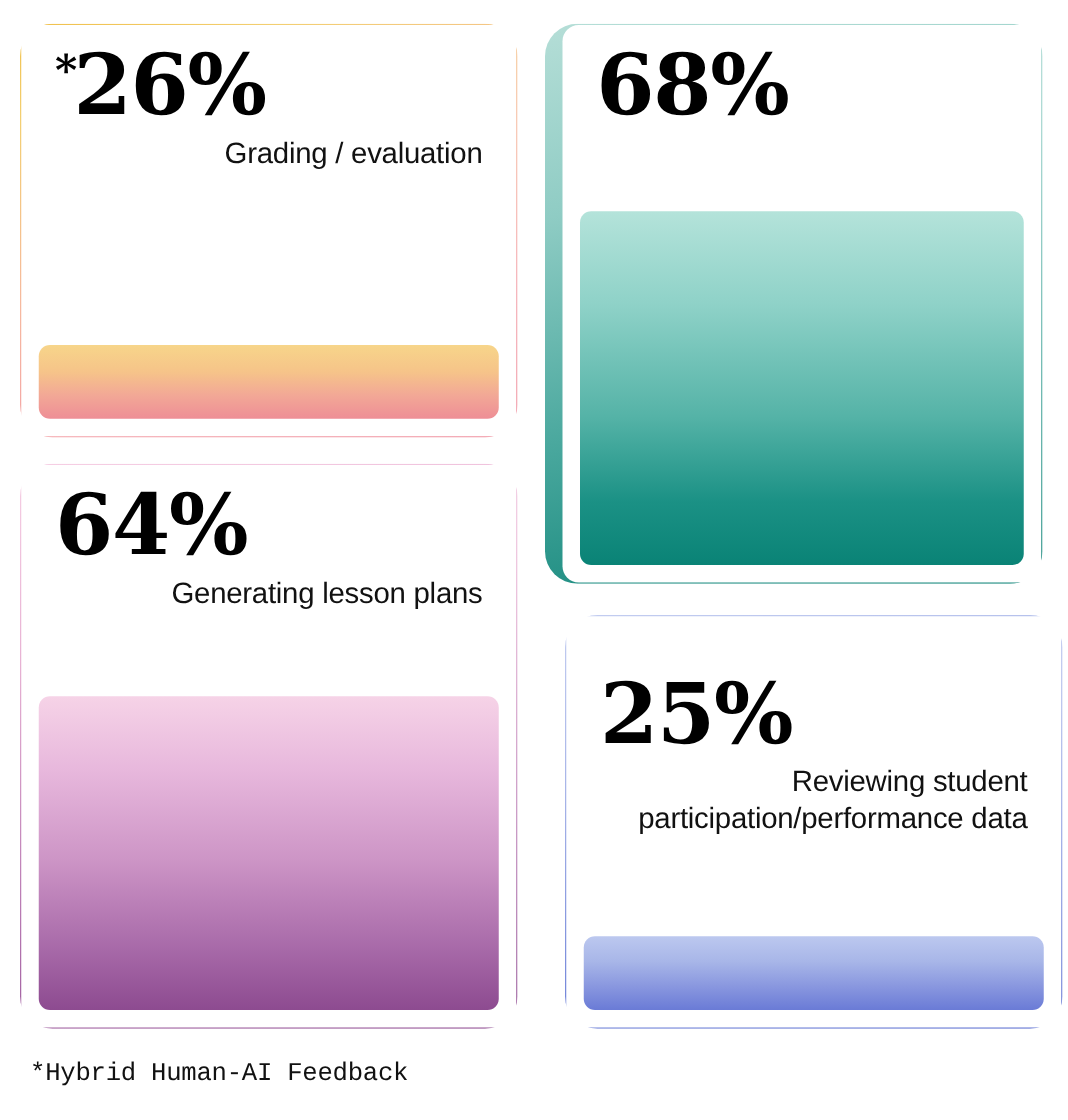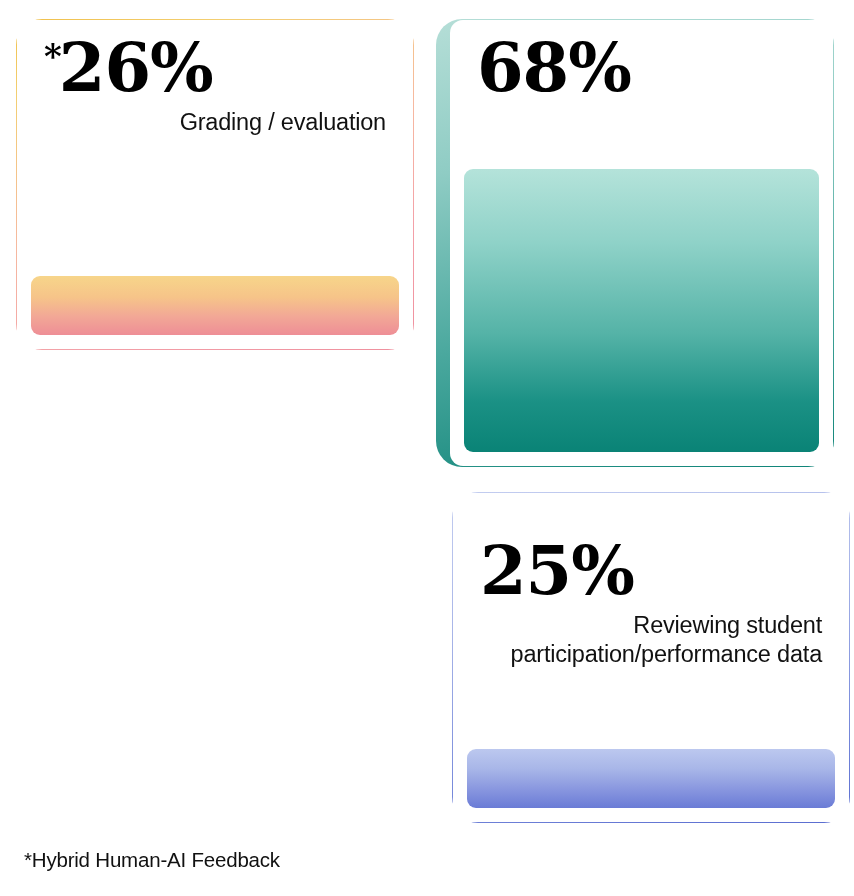--- a/index.html
+++ b/index.html
@@ -123,21 +123,21 @@
     height: 59px;
     background-image: linear-gradient(180deg, #bcc8ef 0%, #a8b6e8 34%, #8997df 68%, #6a7bd6 100%);
   }
 
   #card-reviewing .stat { margin-top: 30px; }
 
   .footnote {
     position: absolute;
     left: 24px;
     top: 848px;
-    font-family: Liberation Sans, sans-serif;
+    font-family: Liberation Mono, monospace;
     font-size: 20.5px;
     color: #111111;
     letter-spacing: -0.2px;
     white-space: nowrap;
   }
 </style>
 </head>
 <body>
 
 <div class="board">
@@ -154,20 +154,29 @@
 
   <div class="card" id="card-summarizing">
     <div class="card-inner">
       <div class="stat">68%</div>
       <div class="bar-wrap">
         <div class="bar"></div>
       </div>
     </div>
   </div>
 
+  <div class="card" id="card-lesson-plans">
+    <div class="card-inner">
+      <div class="stat">64%</div>
+      <p class="label">Generating lesson plans</p>
+      <div class="bar-wrap">
+        <div class="bar"></div>
+      </div>
+    </div>
+  </div>
 
   <div class="card" id="card-reviewing">
     <div class="card-inner">
       <div class="stat">25%</div>
       <p class="label">Reviewing student participation/performance data</p>
       <div class="bar-wrap">
         <div class="bar"></div>
       </div>
     </div>
   </div>

